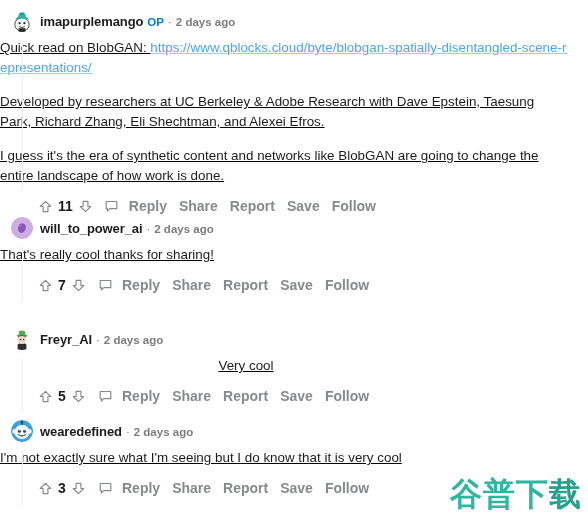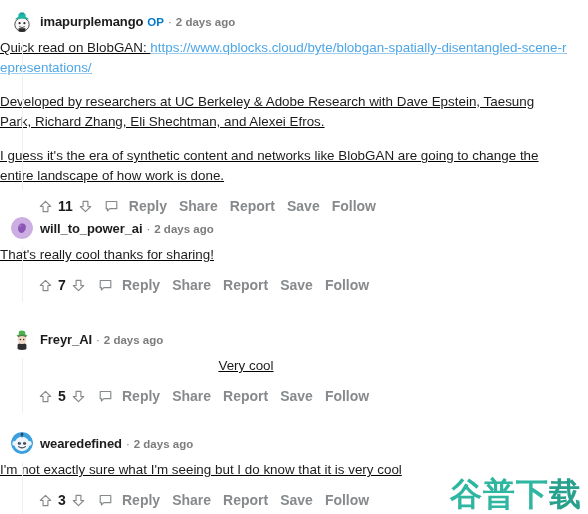--- a/index.html
+++ b/index.html
@@ -316,21 +316,21 @@
           </svg>
       </span>
       <span class="act first">Reply</span>
       <span class="act">Share</span>
       <span class="act">Report</span>
       <span class="act">Save</span>
       <span class="act">Follow</span>
     </div>
   </div>
 
-  <div class="comment" style="position:absolute;top:434px;left:0;width:588px;">
+  <div class="comment" style="position:absolute;top:422px;left:0;width:588px;">
     <div class="threadline" style="top:28px;height:55px;"></div>
 
     <div class="c-head">
       <div class="avatar">
         <svg viewBox="0 0 22 22">
           <circle cx="11" cy="11" r="11" fill="#3aa0e0"></circle>
           <ellipse cx="11" cy="12" rx="7.6" ry="7.2" fill="#eef6fb"></ellipse>
           <circle cx="3.6" cy="11.4" r="2.3" fill="#eef6fb"></circle>
           <circle cx="18.4" cy="11.4" r="2.3" fill="#eef6fb"></circle>
           <circle cx="8.4" cy="11.2" r="1.5" fill="#2b3a45"></circle>

